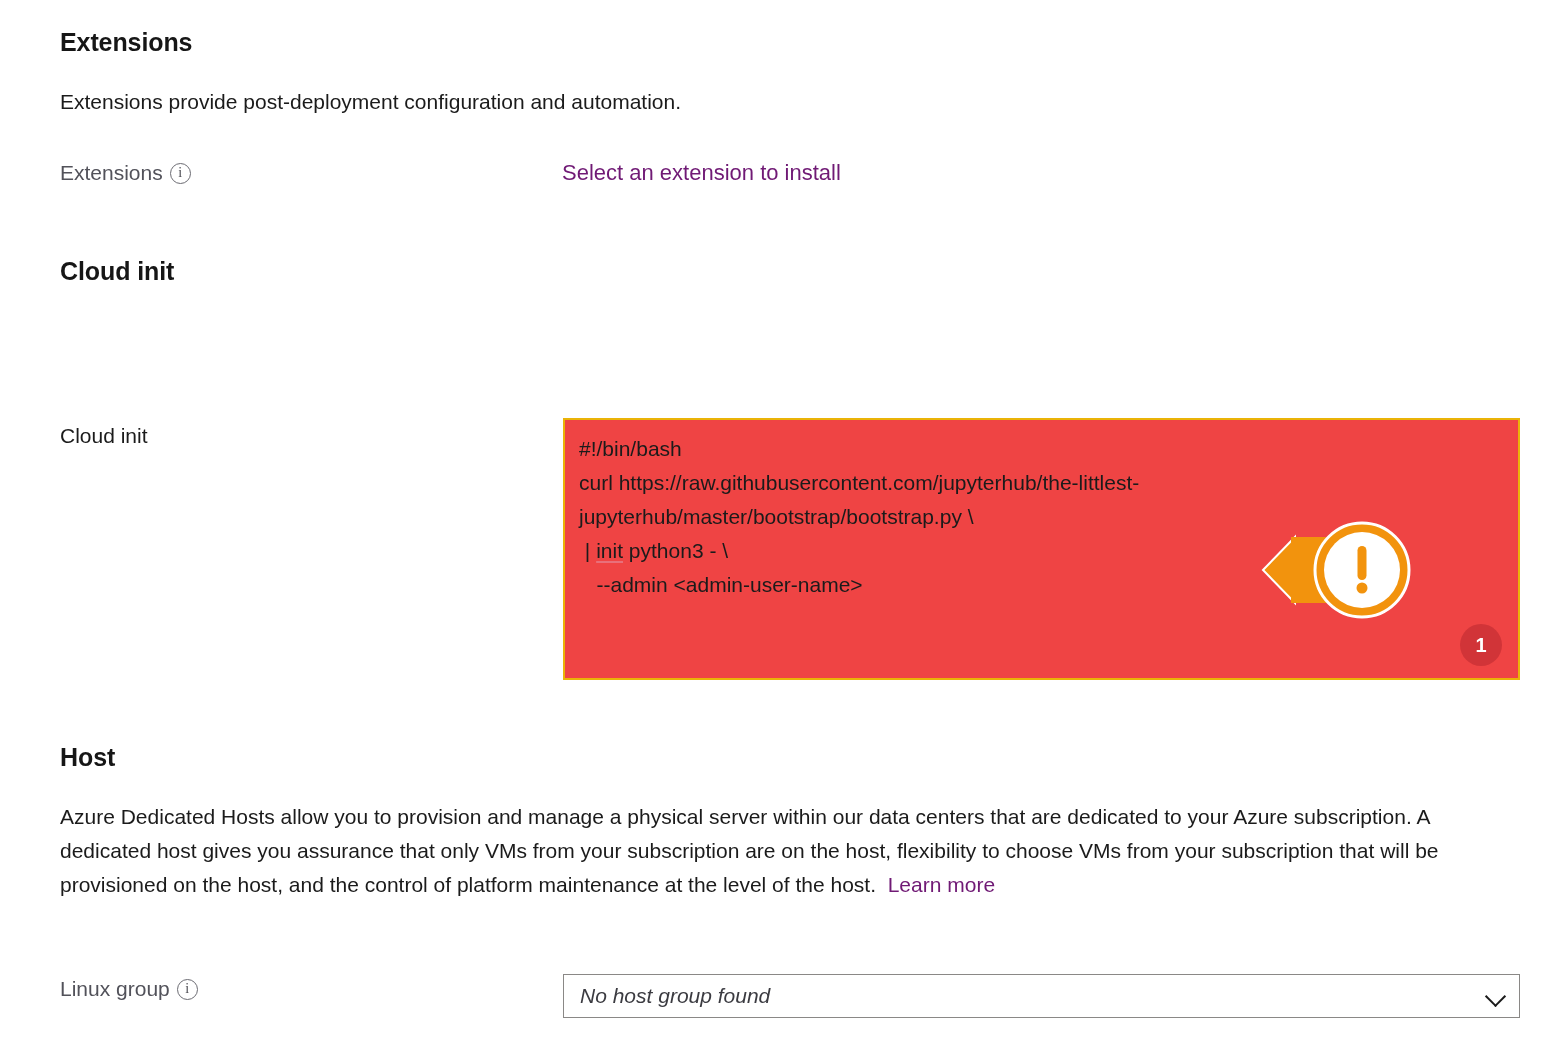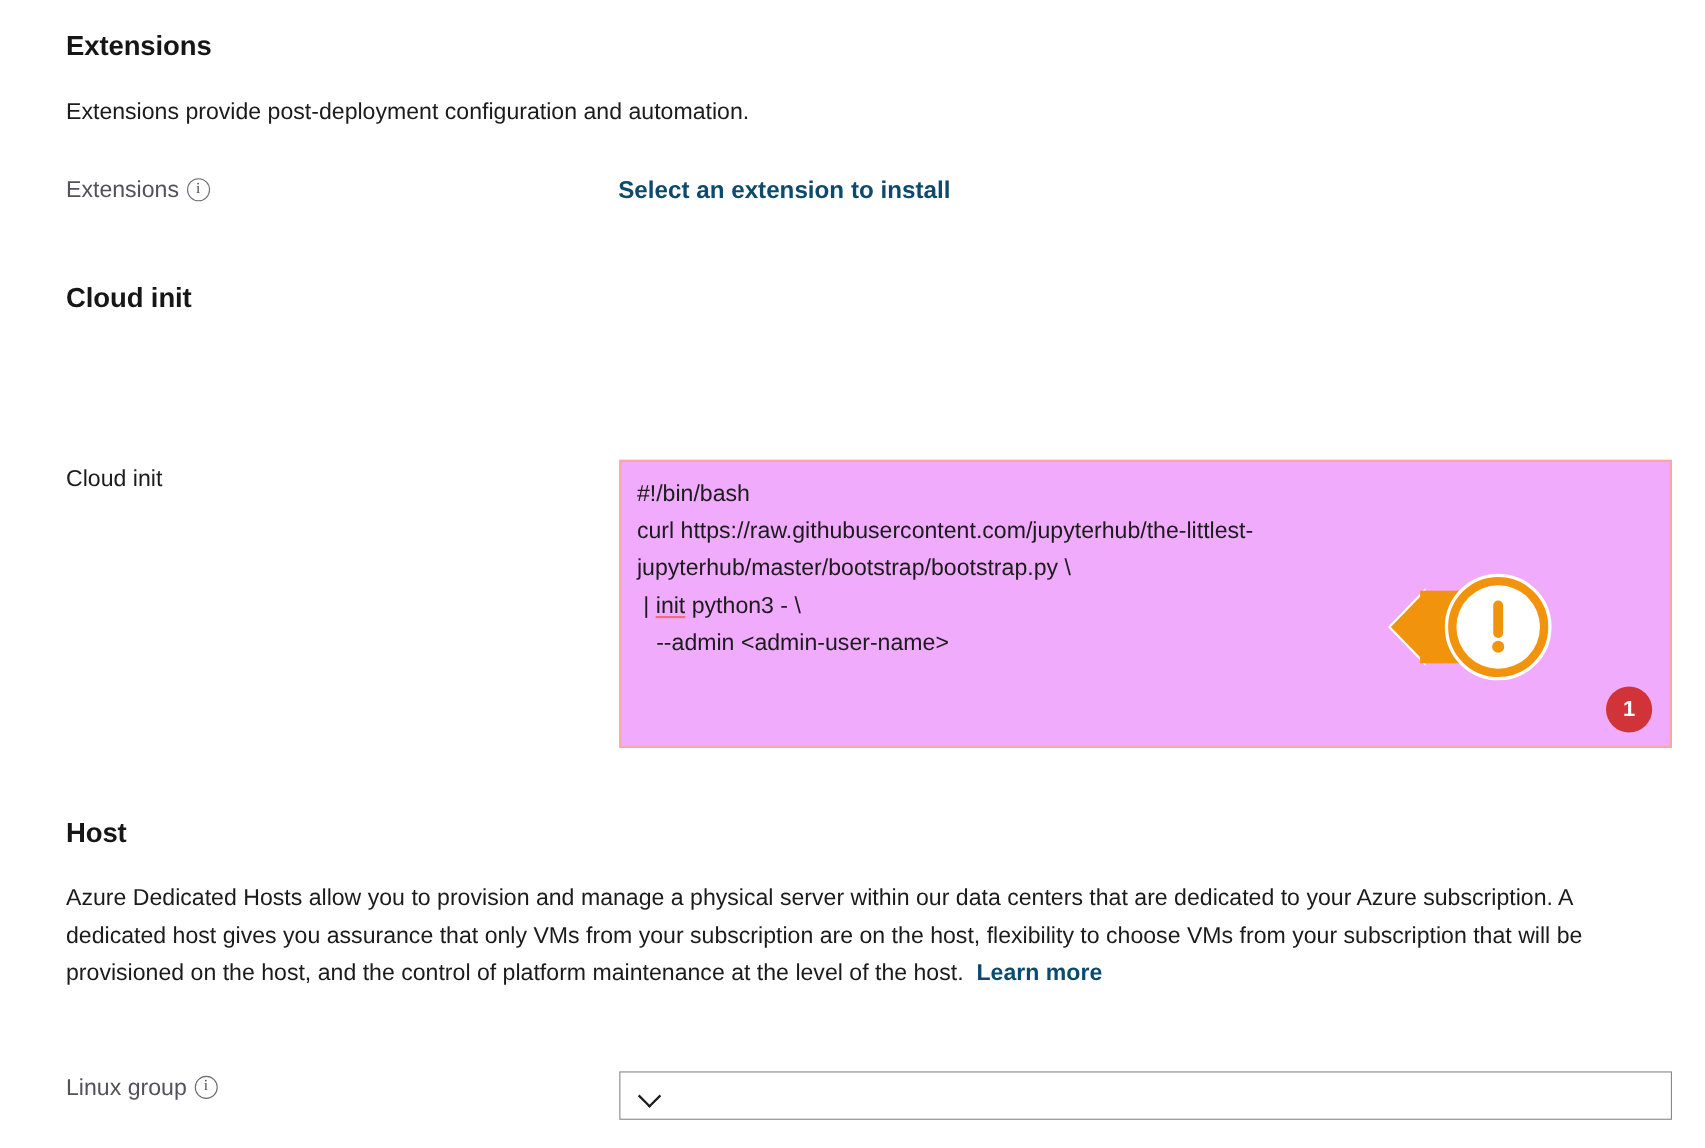--- a/index.html
+++ b/index.html
@@ -38,24 +38,23 @@
     margin: 0;
   }
   .field-label {
     font-size: 21px;
     color: #52525a;
   }
   .field-label.dark {
     color: #1b1b1b;
   }
   .link {
-    color: #0c4a6e;
+    color: #701a75;
     text-decoration: none;
     cursor: pointer;
-    font-weight: bold;
   }
 
   .info-icon {
     display: inline-block;
     width: 19px;
     height: 19px;
     border: 1.4px solid #6b6b72;
     border-radius: 50%;
     position: relative;
     vertical-align: middle;
@@ -89,22 +88,22 @@
   #cloudinit-desc { position: absolute; left: 46px; top: 314px; width: 1450px; }
   #cloudinit-field-label { position: absolute; left: 46px; top: 424px; }
 
   .textarea-box {
     position: absolute;
     left: 549px;
     top: 418px;
     width: 957px;
     height: 262px;
     box-sizing: border-box;
-    border: 2px solid #fca5a5;
-    background: #f0abfc;
+    border: 2px solid #eab308;
+    background: #ef4444;
     padding: 12px 14px 10px 14px;
     overflow: hidden;
   }
   .textarea-text {
     font-size: 21px;
     line-height: 1.62;
     color: #1b1b1b;
     white-space: pre-wrap;
     word-break: break-word;
     margin: 0;
@@ -225,16 +224,17 @@
 
   <h2 class="section-title" id="host-heading">Host</h2>
 
   <p class="section-desc" id="host-desc"><span>Azure Dedicated Hosts allow you to provision and manage a physical server within our data centers that are dedicated to your Azure subscription. A dedicated host gives you assurance that only VMs from your subscription are on the host, flexibility to choose VMs from your subscription that will be provisioned on the host, and the control of platform maintenance at the level of the host.</span>&nbsp;&nbsp;<a class="link">Learn more</a></p>
 
   <div id="hostgroup-field-label">
     <span class="field-label">Linux group</span><span class="info-icon"></span>
   </div>
 
   <div class="select-box">
+    <span class="select-value">No host group found</span>
     <span class="chevron"></span>
   </div>
 
 </div>
 
 </body></html>

